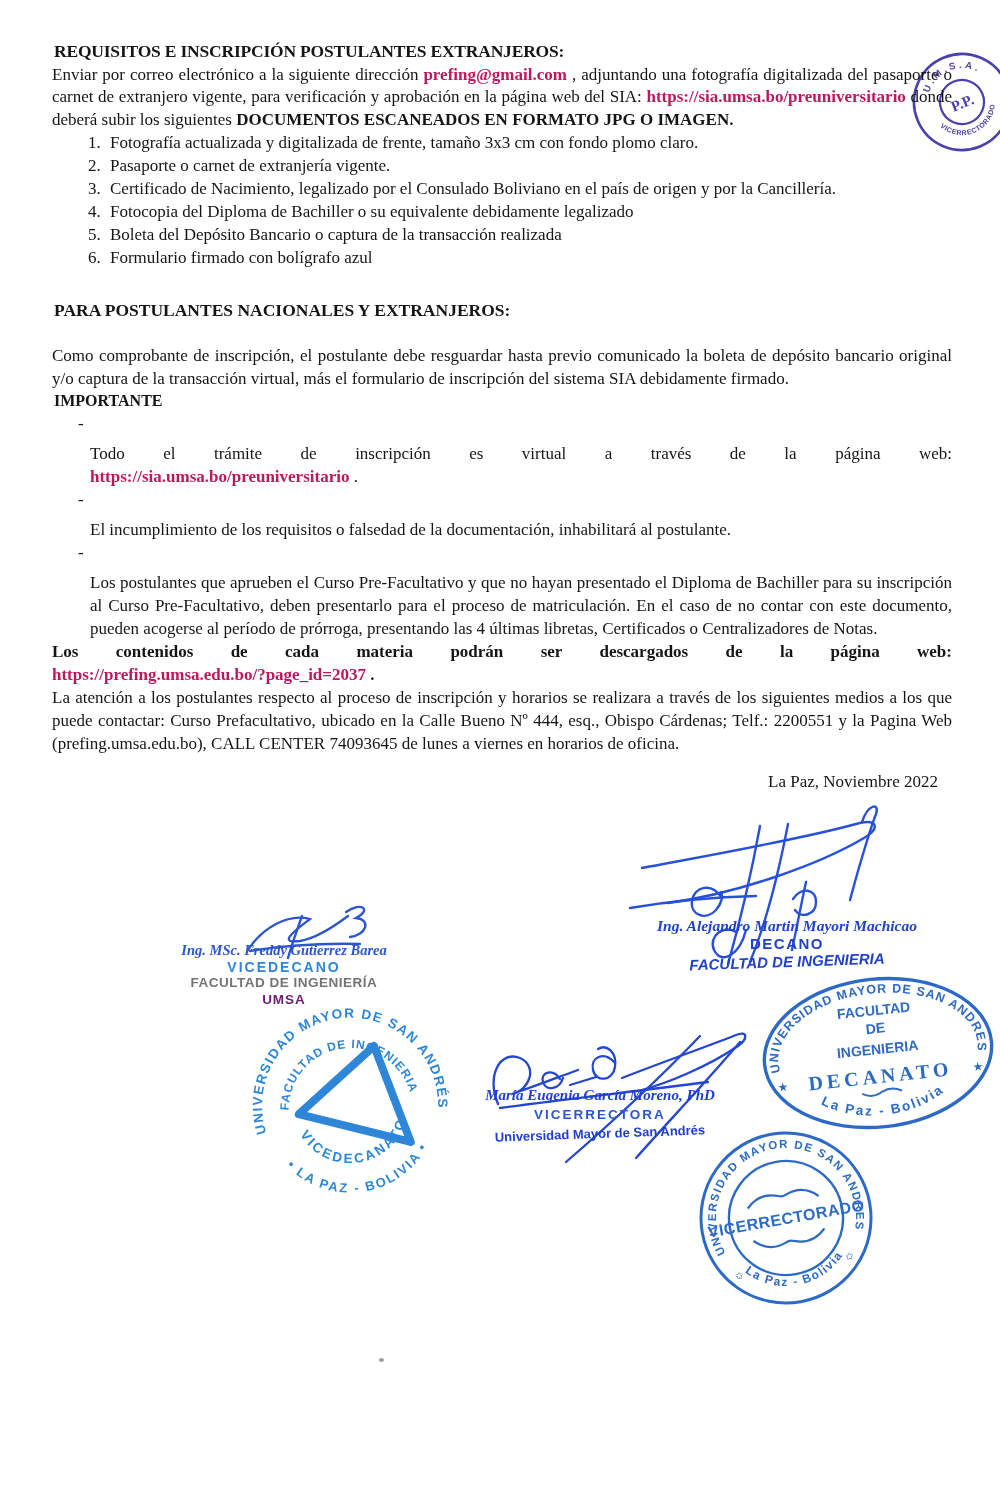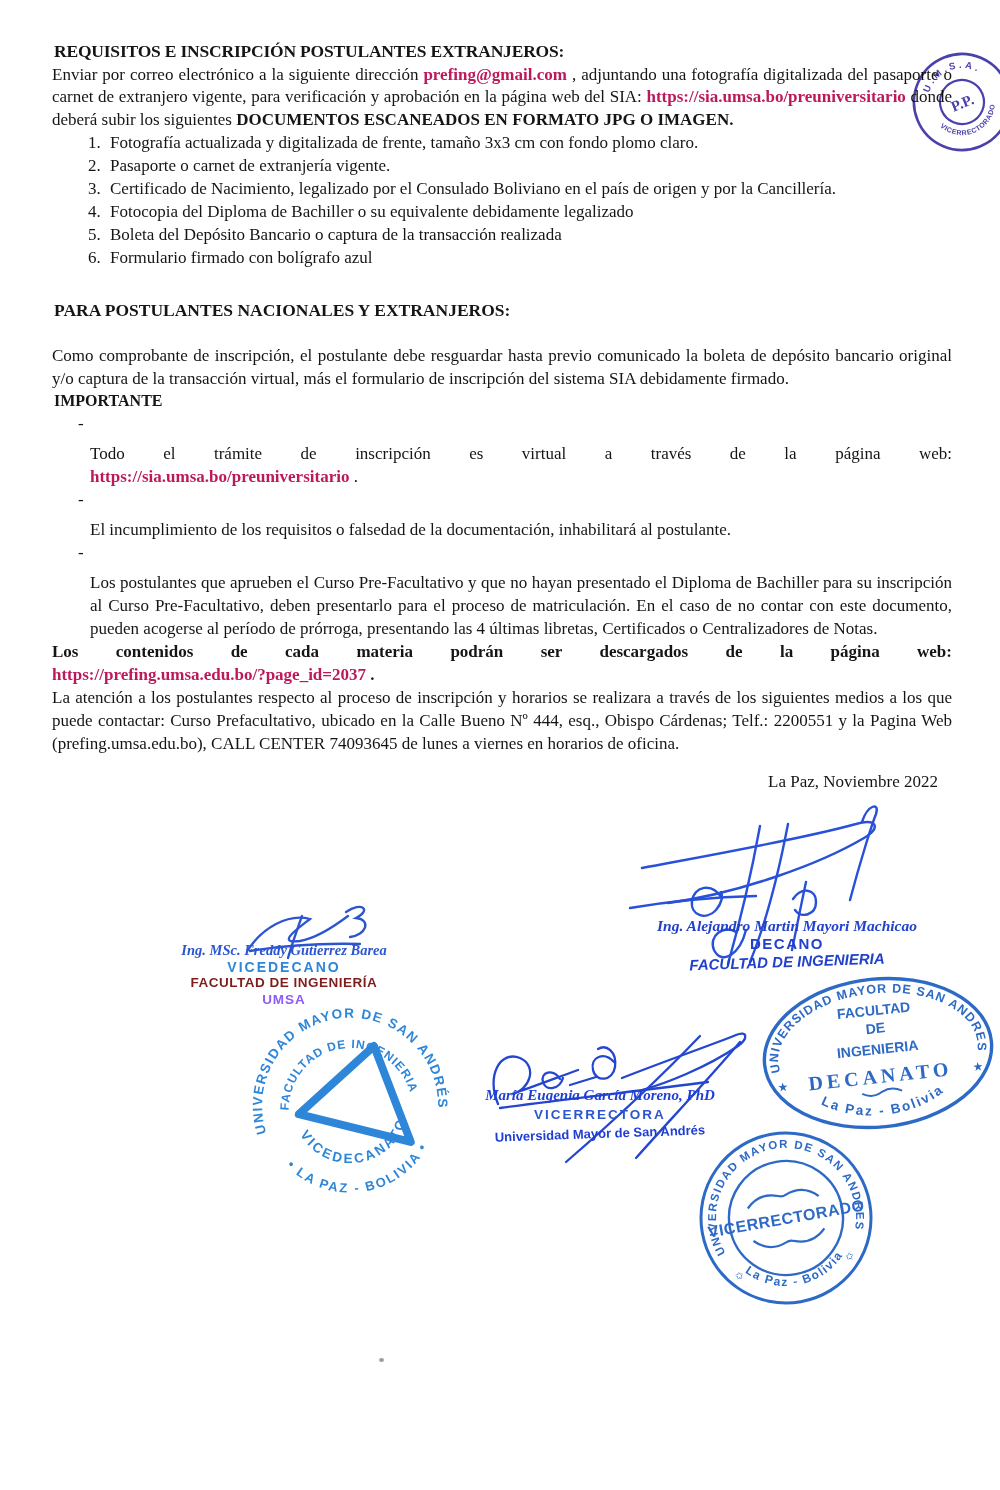--- a/index.html
+++ b/index.html
@@ -32,22 +32,22 @@
   .sig-label{position:absolute; text-align:center; line-height:17px;}
   .sig-name{font-family:"Liberation Serif",serif; font-style:italic; font-weight:bold; white-space:nowrap;}
   .sig-role,.sig-org,.sig-org2{font-family:"Liberation Sans",sans-serif; font-weight:bold; white-space:nowrap;}
   .decano-l{left:622px; top:917px; width:330px; color:#2140cc;}
   .decano-l .sig-name{font-size:15.5px;}
   .decano-l .sig-role{font-size:15px; letter-spacing:1.5px; line-height:19px;}
   .decano-l .sig-org{font-size:15px; font-style:italic; transform:rotate(-2deg); line-height:18px;}
   .vdec-l{left:152px; top:942px; width:264px; color:#2c55cf; line-height:16.5px;}
   .vdec-l .sig-name{font-size:14.5px;}
   .vdec-l .sig-role{font-size:14px; letter-spacing:2px; color:#2e86d8;}
-  .vdec-l .sig-org{font-size:13.5px; letter-spacing:0.5px; color:#7f1d1d;}
-  .vdec-l .sig-org2{font-size:13.5px; letter-spacing:1px; color:#8b5cf6;}
+  .vdec-l .sig-org{font-size:13.5px; letter-spacing:0.5px; color:#737373;}
+  .vdec-l .sig-org2{font-size:13.5px; letter-spacing:1px; color:#701a75;}
   .vrec-l{left:466px; top:1086px; width:268px; color:#1f3fd4; line-height:19px;}
   .vrec-l .sig-name{font-size:15px;text-align:center;}
   .vrec-l .sig-role{font-size:13.5px; letter-spacing:2px; color:#2c55cf;}
   .vrec-l .sig-org{font-size:13px; transform:rotate(-2deg);}
   .stamp-text{font-family:"Liberation Sans",sans-serif; font-weight:bold;}
   .stamp-serif{font-family:"Liberation Serif",serif; font-weight:bold;}
   .artifact-dot{position:absolute; left:379px; top:1358px; width:5px; height:4px; background:#8d8d8d; border-radius:50%; opacity:.85;}
 </style>
 </head>
 <body>

